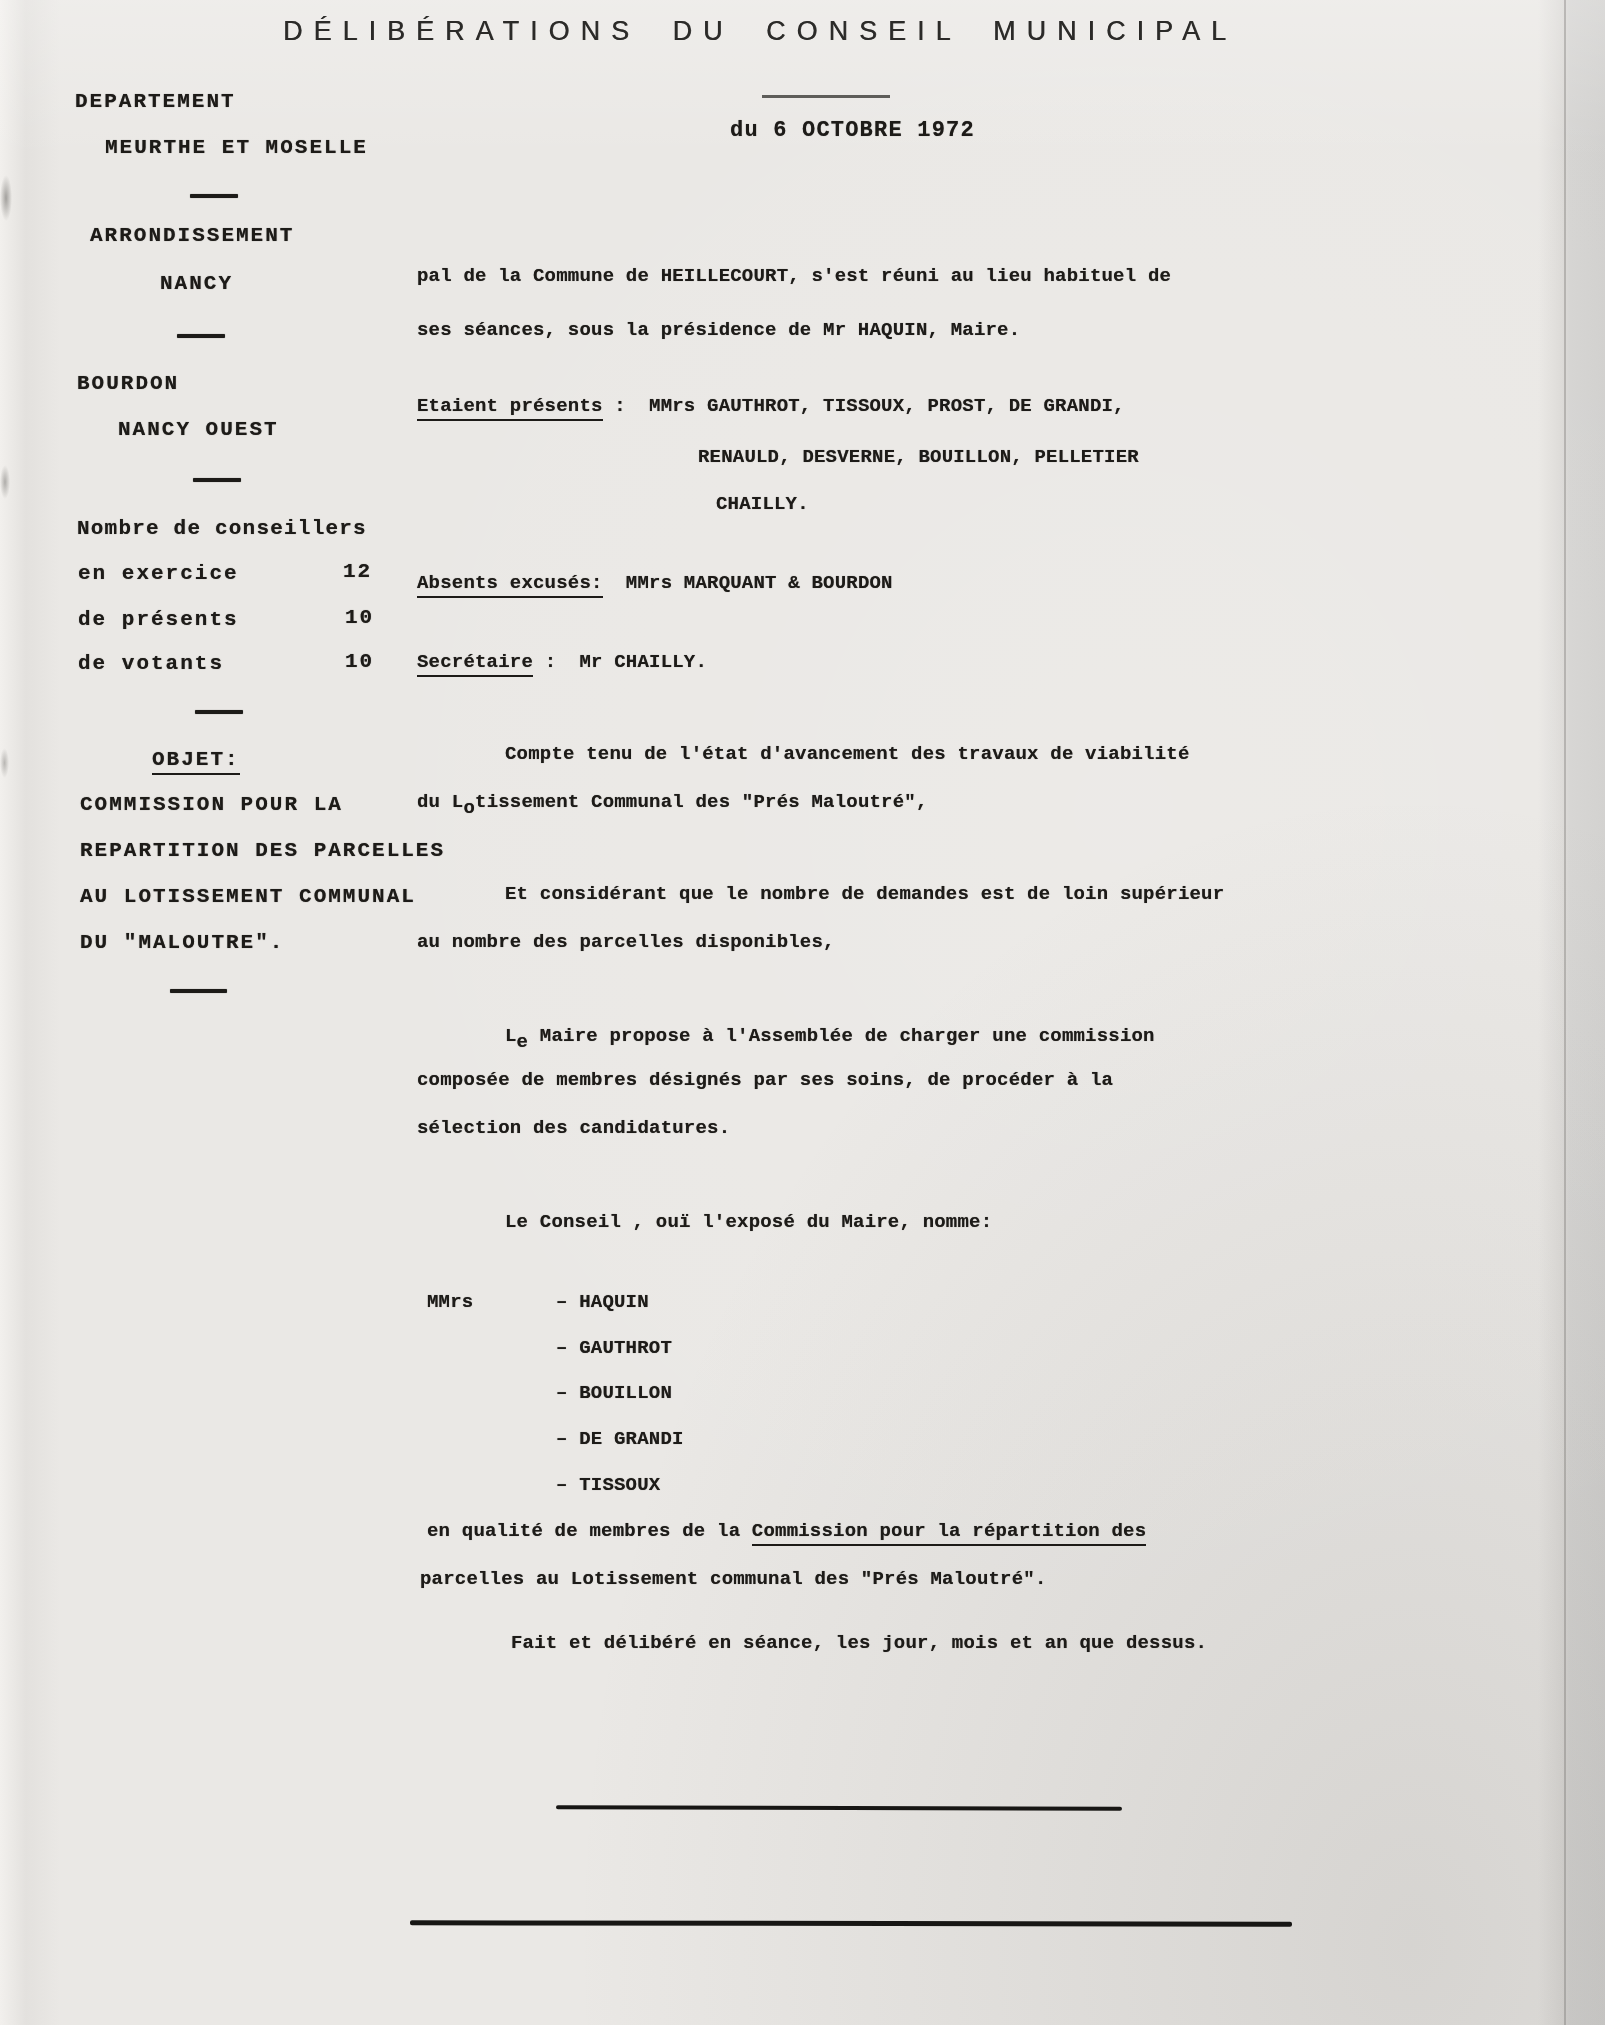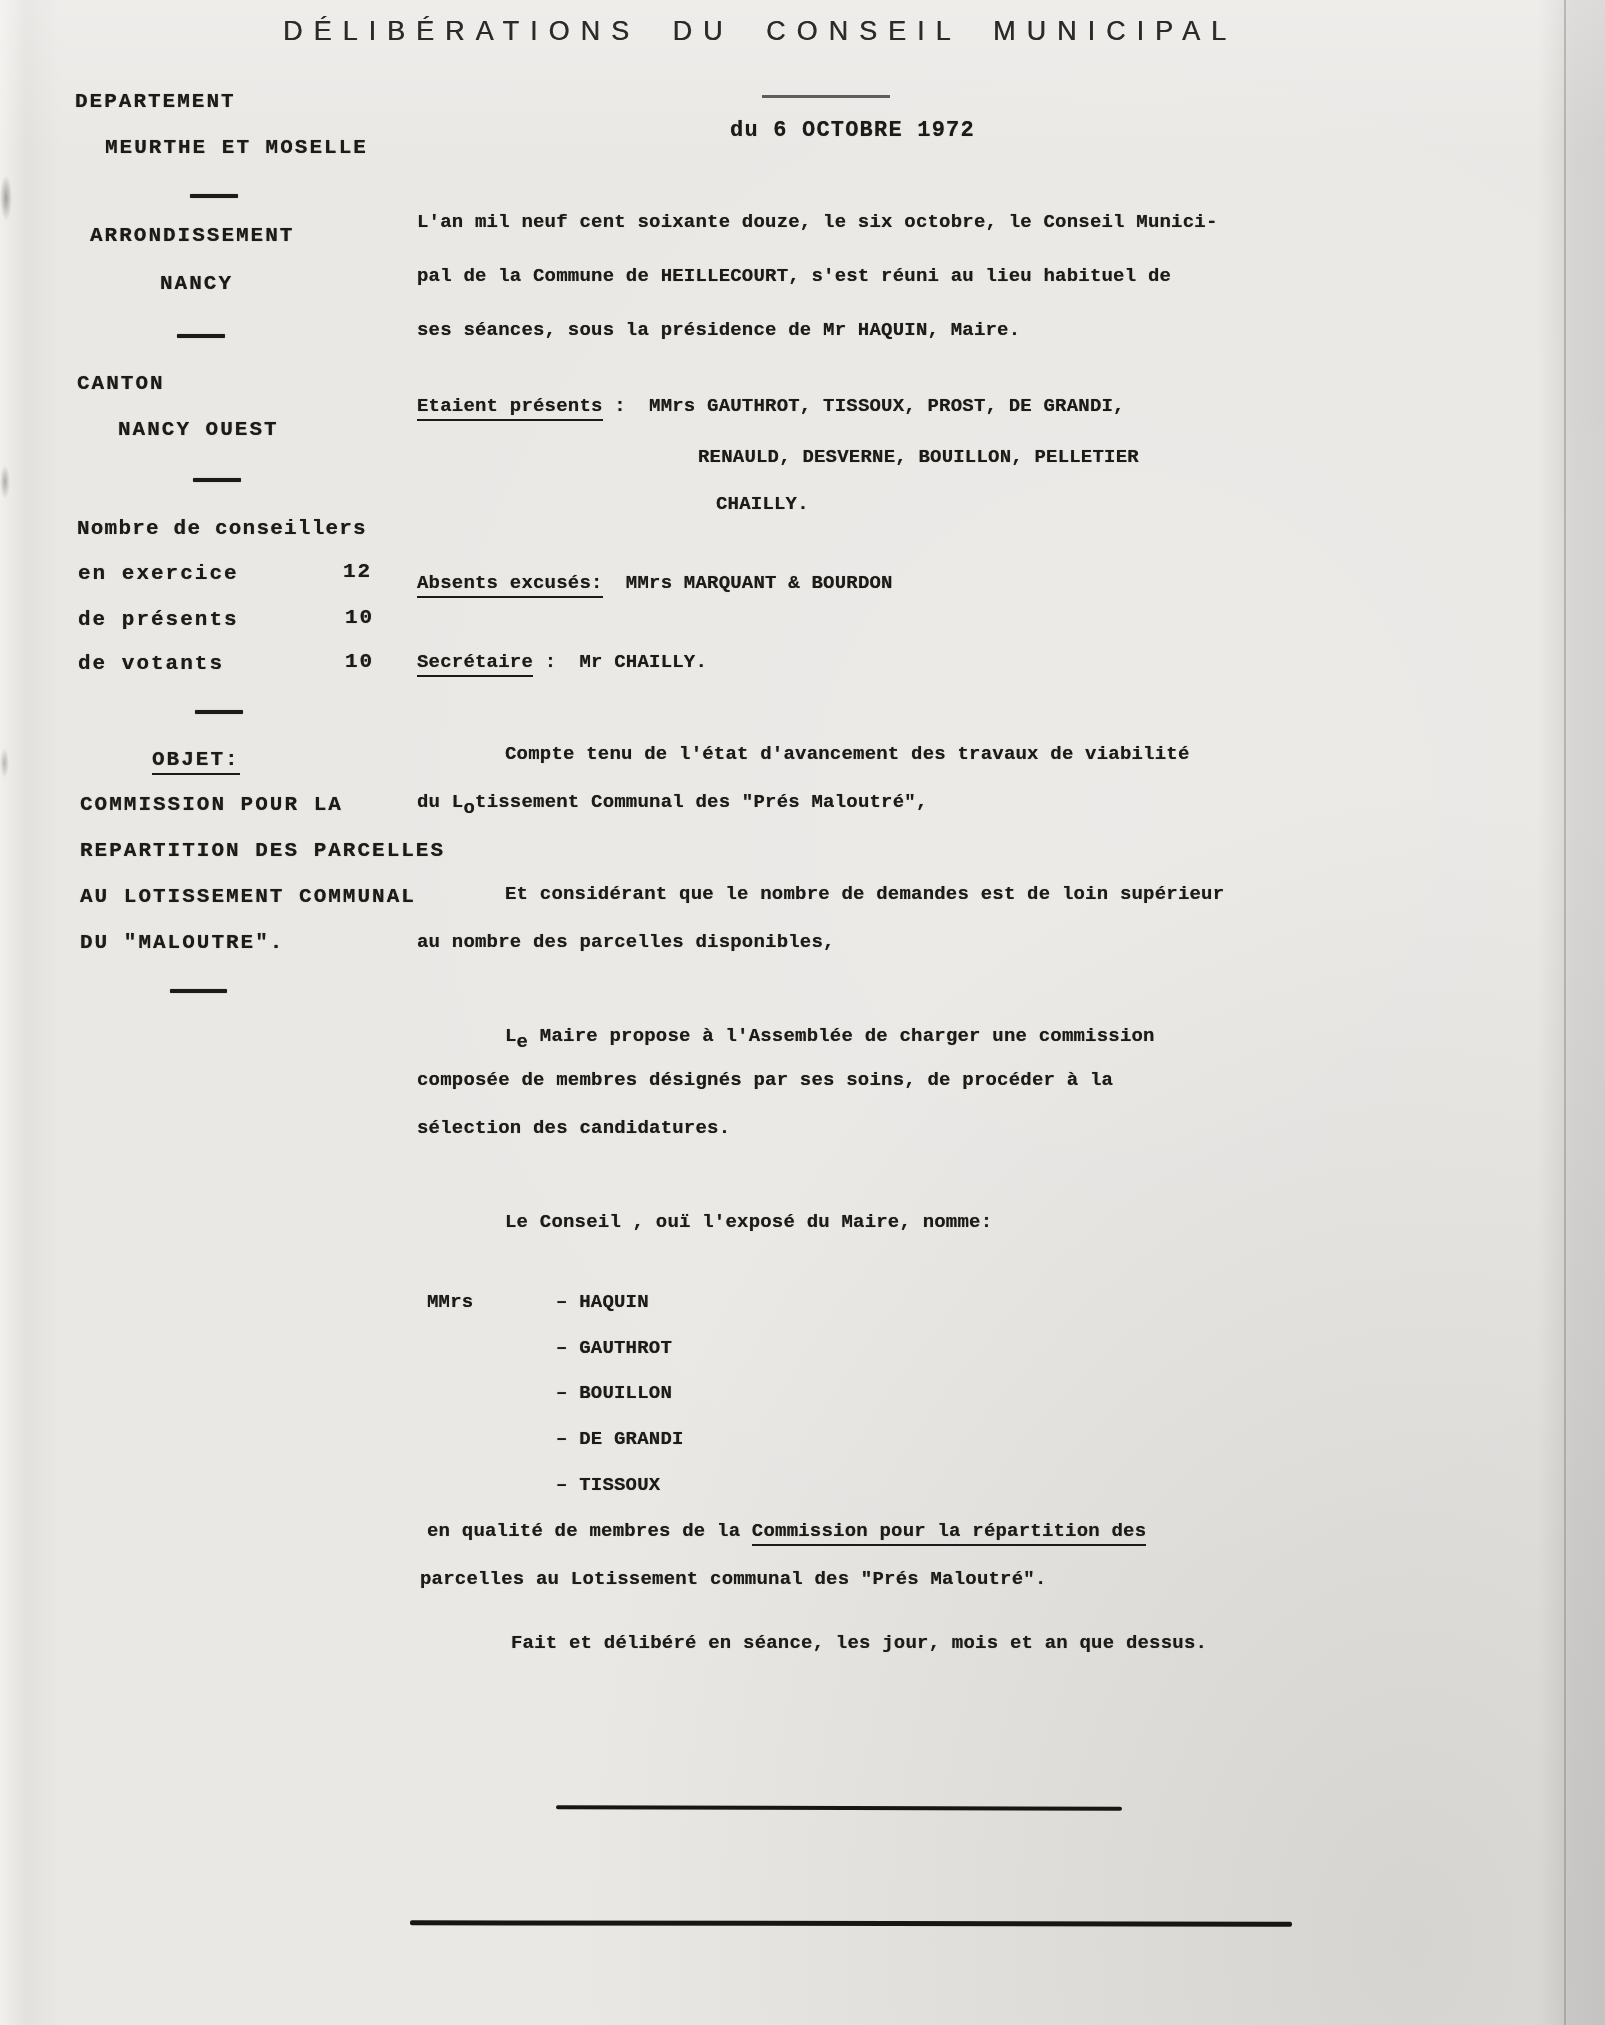--- a/index.html
+++ b/index.html
@@ -66,41 +66,40 @@
   <div class="t date" style="left:730px;top:118px;">du 6 OCTOBRE 1972</div>
 
   <div class="sb" style="left:75px;top:90px;">DEPARTEMENT</div>
   <div class="sb" style="left:105px;top:136px;">MEURTHE ET MOSELLE</div>
   <div class="dash" style="left:190px;top:194px;"></div>
 
   <div class="sb" style="left:90px;top:224px;">ARRONDISSEMENT</div>
   <div class="sb" style="left:160px;top:272px;">NANCY</div>
   <div class="dash" style="left:177px;top:334px;"></div>
 
-  <div class="sb" style="left:77px;top:372px;">CANTON</div>
+  <div class="sb" style="left:77px;top:372px;">BOURDON</div>
   <div class="sb" style="left:118px;top:418px;">NANCY OUEST</div>
   <div class="dash" style="left:193px;top:478px;"></div>
 
   <div class="sb" style="left:77px;top:517px;letter-spacing:1.2px;">Nombre de conseillers</div>
   <div class="sb" style="left:78px;top:562px;">en exercice</div>
   <div class="sb" style="left:343px;top:560px;">12</div>
   <div class="sb" style="left:78px;top:608px;">de présents</div>
   <div class="sb" style="left:345px;top:606px;">10</div>
   <div class="sb" style="left:78px;top:652px;text-align:center;">de votants</div>
   <div class="sb" style="left:345px;top:650px;">10</div>
   <div class="dash" style="left:195px;top:710px;"></div>
 
   <div class="sb" style="left:152px;top:748px;"><span class="ul">OBJET:</span></div>
   <div class="sb" style="left:80px;top:793px;">COMMISSION POUR LA</div>
   <div class="sb" style="left:80px;top:839px;">REPARTITION DES PARCELLES</div>
   <div class="sb" style="left:80px;top:885px;">AU LOTISSEMENT COMMUNAL</div>
   <div class="sb" style="left:80px;top:931px;">DU "MALOUTRE".</div>
   <div class="dash" style="left:170px;top:989px;width:57px;"></div>
 
-  <div class="t" style="left:417px;top:212px;">L'an mil neuf cent soixante douze, le six octobre, le Conseil Munici-</div>
   <div class="t" style="left:417px;top:266px;">pal de la Commune de HEILLECOURT, s'est réuni au lieu habituel de</div>
   <div class="t" style="left:417px;top:320px;">ses séances, sous la présidence de Mr HAQUIN, Maire.</div>
 
   <div class="t" style="left:417px;top:396px;"><span class="ul">Etaient présents</span><span> :  MMrs GAUTHROT, TISSOUX, PROST, DE GRANDI,</span></div>
   <div class="t" style="left:698px;top:447px;">RENAULD, DESVERNE, BOUILLON, PELLETIER</div>
   <div class="t" style="left:716px;top:494px;">CHAILLY.</div>
 
   <div class="t" style="left:417px;top:573px;"><span class="ul">Absents excusés:</span><span>  MMrs MARQUANT &amp; BOURDON</span></div>
 
   <div class="t" style="left:417px;top:652px;"><span class="ul">Secrétaire</span><span> :  Mr CHAILLY.</span></div>

